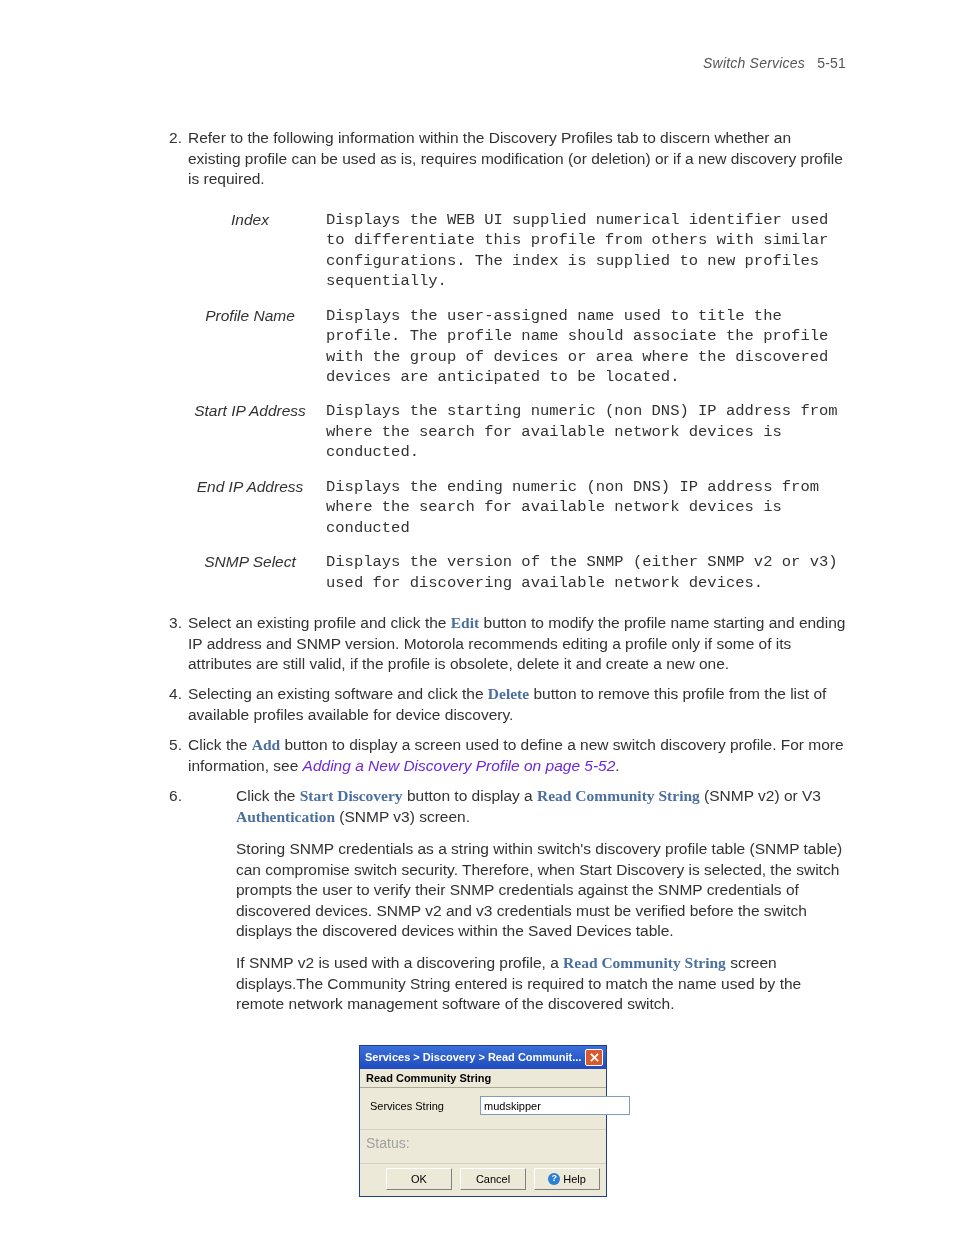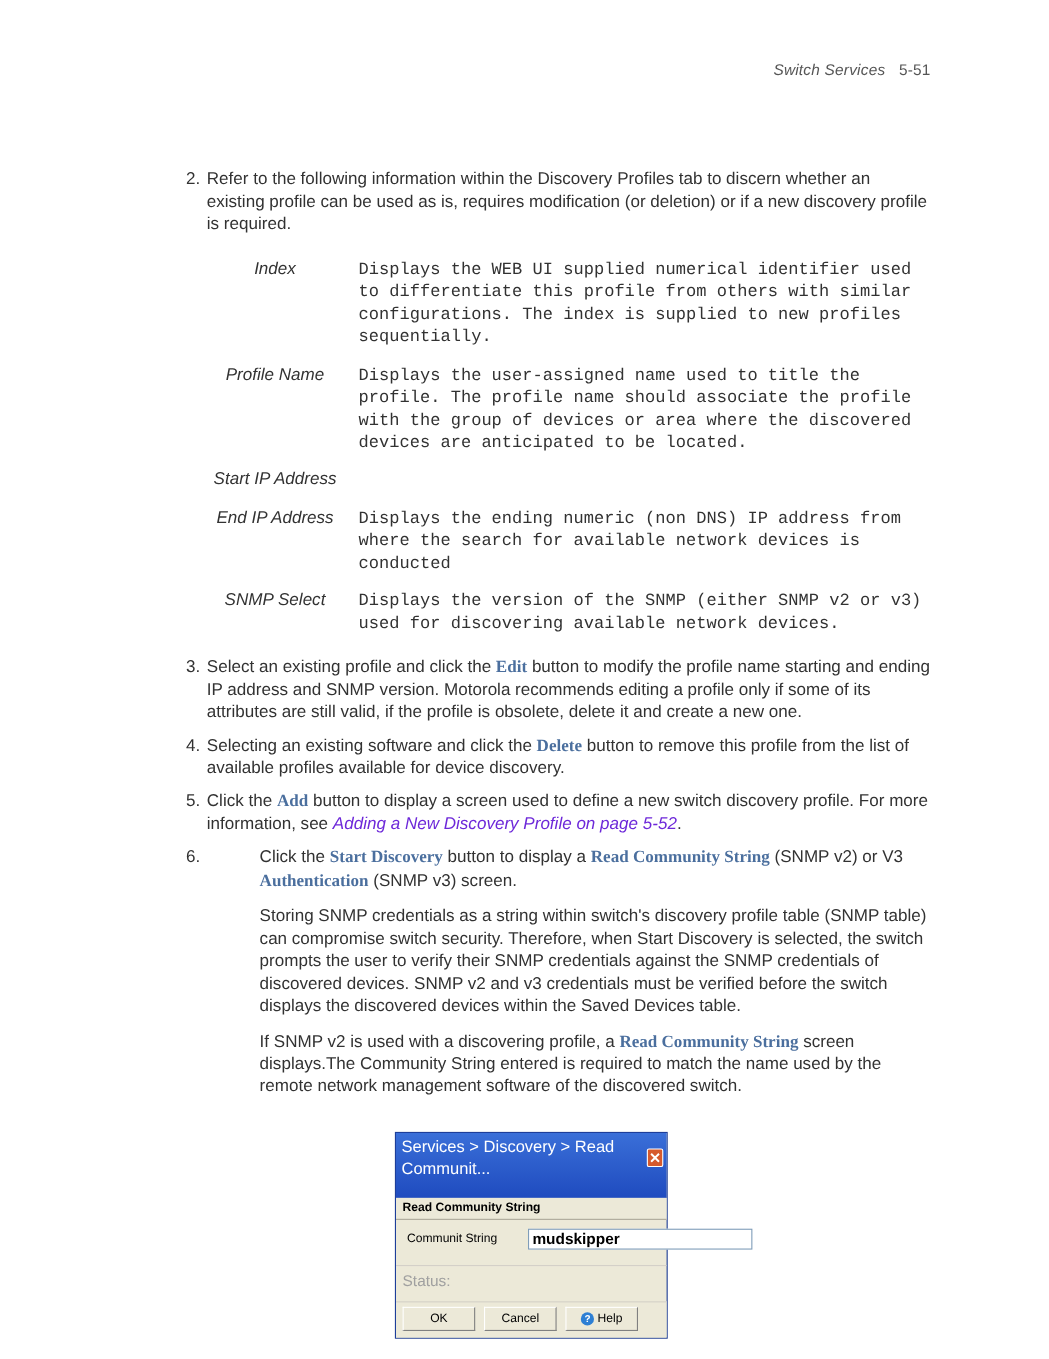--- a/index.html
+++ b/index.html
@@ -12,21 +12,21 @@
   }
   .page {
     padding: 54px 108px 60px 120px;
     font-size: 15.5px;
     line-height: 1.32;
   }
   .header {
     text-align: right;
     font-size: 14px;
     color: #555;
-    margin-bottom: 81px;
+    margin-bottom: 56px;
     letter-spacing: 0.2px;
   }
   .header .title { font-style: italic; }
   .ol-item {
     display: flex;
     margin-bottom: 10px;
   }
   .ol-num {
     width: 62px;
     flex: 0 0 62px;
@@ -60,26 +60,26 @@
   .dlg {
     border: 1px solid #1d3e9a;
     background: #ece9d8;
     font-family: Tahoma, Arial, sans-serif;
     font-size: 11px;
     color: #000;
   }
   .dlg-titlebar {
     background: linear-gradient(#3a6fd8, #1f4bbf);
     color: #fff;
-    font-weight: normal;
-    padding: 3px 3px 17px 5px;
+    font-weight: bold;
+    padding: 3px 3px 3px 5px;
     display: flex;
     align-items: center;
     justify-content: space-between;
-    font-size: 15px;
+    font-size: 11px;
   }
   .dlg-close {
     width: 16px;
     height: 15px;
     background: #d65a2d;
     border: 1px solid #fff;
     border-radius: 2px;
     display: flex;
     align-items: center;
     justify-content: center;
@@ -102,33 +102,32 @@
     gap: 10px;
   }
   .dlg-field-label { flex: 0 0 100px; }
   .dlg-input {
     flex: 1;
     background: #fff;
     border: 1px solid #7f9db9;
     padding: 1px 3px;
     height: 15px;
     font-family: Tahoma, Arial, sans-serif;
-    font-size: 14px;
+    font-size: 11px;
     color: #000;
-    font-weight: bold;
   }
   .dlg-status {
     padding: 4px 6px 10px 6px;
     color: #a0a0a0;
     font-size: 14px;
     border-top: 1px solid #d4d0c8;
   }
   .dlg-buttons {
     display: flex;
-    justify-content: flex-start;
+    justify-content: flex-end;
     gap: 8px;
     padding: 4px 6px 6px 6px;
     border-top: 1px solid #d4d0c8;
     background: #ece9d8;
   }
   .dlg-btn {
     background: #ece9d8;
     border: 1px solid #808080;
     border-top-color: #fff;
     border-left-color: #fff;
@@ -175,20 +174,21 @@
     <div class="def-row">
       <div class="def-term">Index</div>
       <div class="def-desc">Displays the WEB UI supplied numerical identifier used to differentiate this profile from others with similar configurations. The index is supplied to new profiles sequentially.</div>
     </div>
     <div class="def-row">
       <div class="def-term">Profile Name</div>
       <div class="def-desc">Displays the user-assigned name used to title the profile. The profile name should associate the profile with the group of devices or area where the discovered devices are anticipated to be located.</div>
     </div>
     <div class="def-row">
       <div class="def-term">Start IP Address</div>
+      <div class="def-desc">Displays the starting numeric (non DNS) IP address from where the search for available network devices is conducted.</div>
     </div>
     <div class="def-row">
       <div class="def-term">End IP Address</div>
       <div class="def-desc">Displays the ending numeric (non DNS) IP address from where the search for available network devices is conducted</div>
     </div>
     <div class="def-row">
       <div class="def-term">SNMP Select</div>
       <div class="def-desc">Displays the version of the SNMP (either SNMP v2 or v3) used for discovering available network devices.</div>
     </div>
   </div>
@@ -232,21 +232,21 @@
       <div class="dlg-titlebar">
         <span>Services &gt; Discovery &gt; Read Communit...</span>
         <div class="dlg-close">
           <svg width="9" height="9" viewBox="0 0 10 10">
               <path d="M1 1 L9 9 M9 1 L1 9" stroke="#fff" stroke-width="2"></path>
             </svg>
         </div>
       </div>
       <div class="dlg-section-title">Read Community String</div>
       <div class="dlg-field-row">
-        <div class="dlg-field-label">Communit String</div>
+        <div class="dlg-field-label">Services String</div>
         <input class="dlg-input" value="mudskipper" style="">
       </div>
       <div class="dlg-status">Status:</div>
       <div class="dlg-buttons">
         <div class="dlg-btn">
             <span>OK</span>
           </div>
         <div class="dlg-btn">
             <span>Cancel</span>
           </div>

